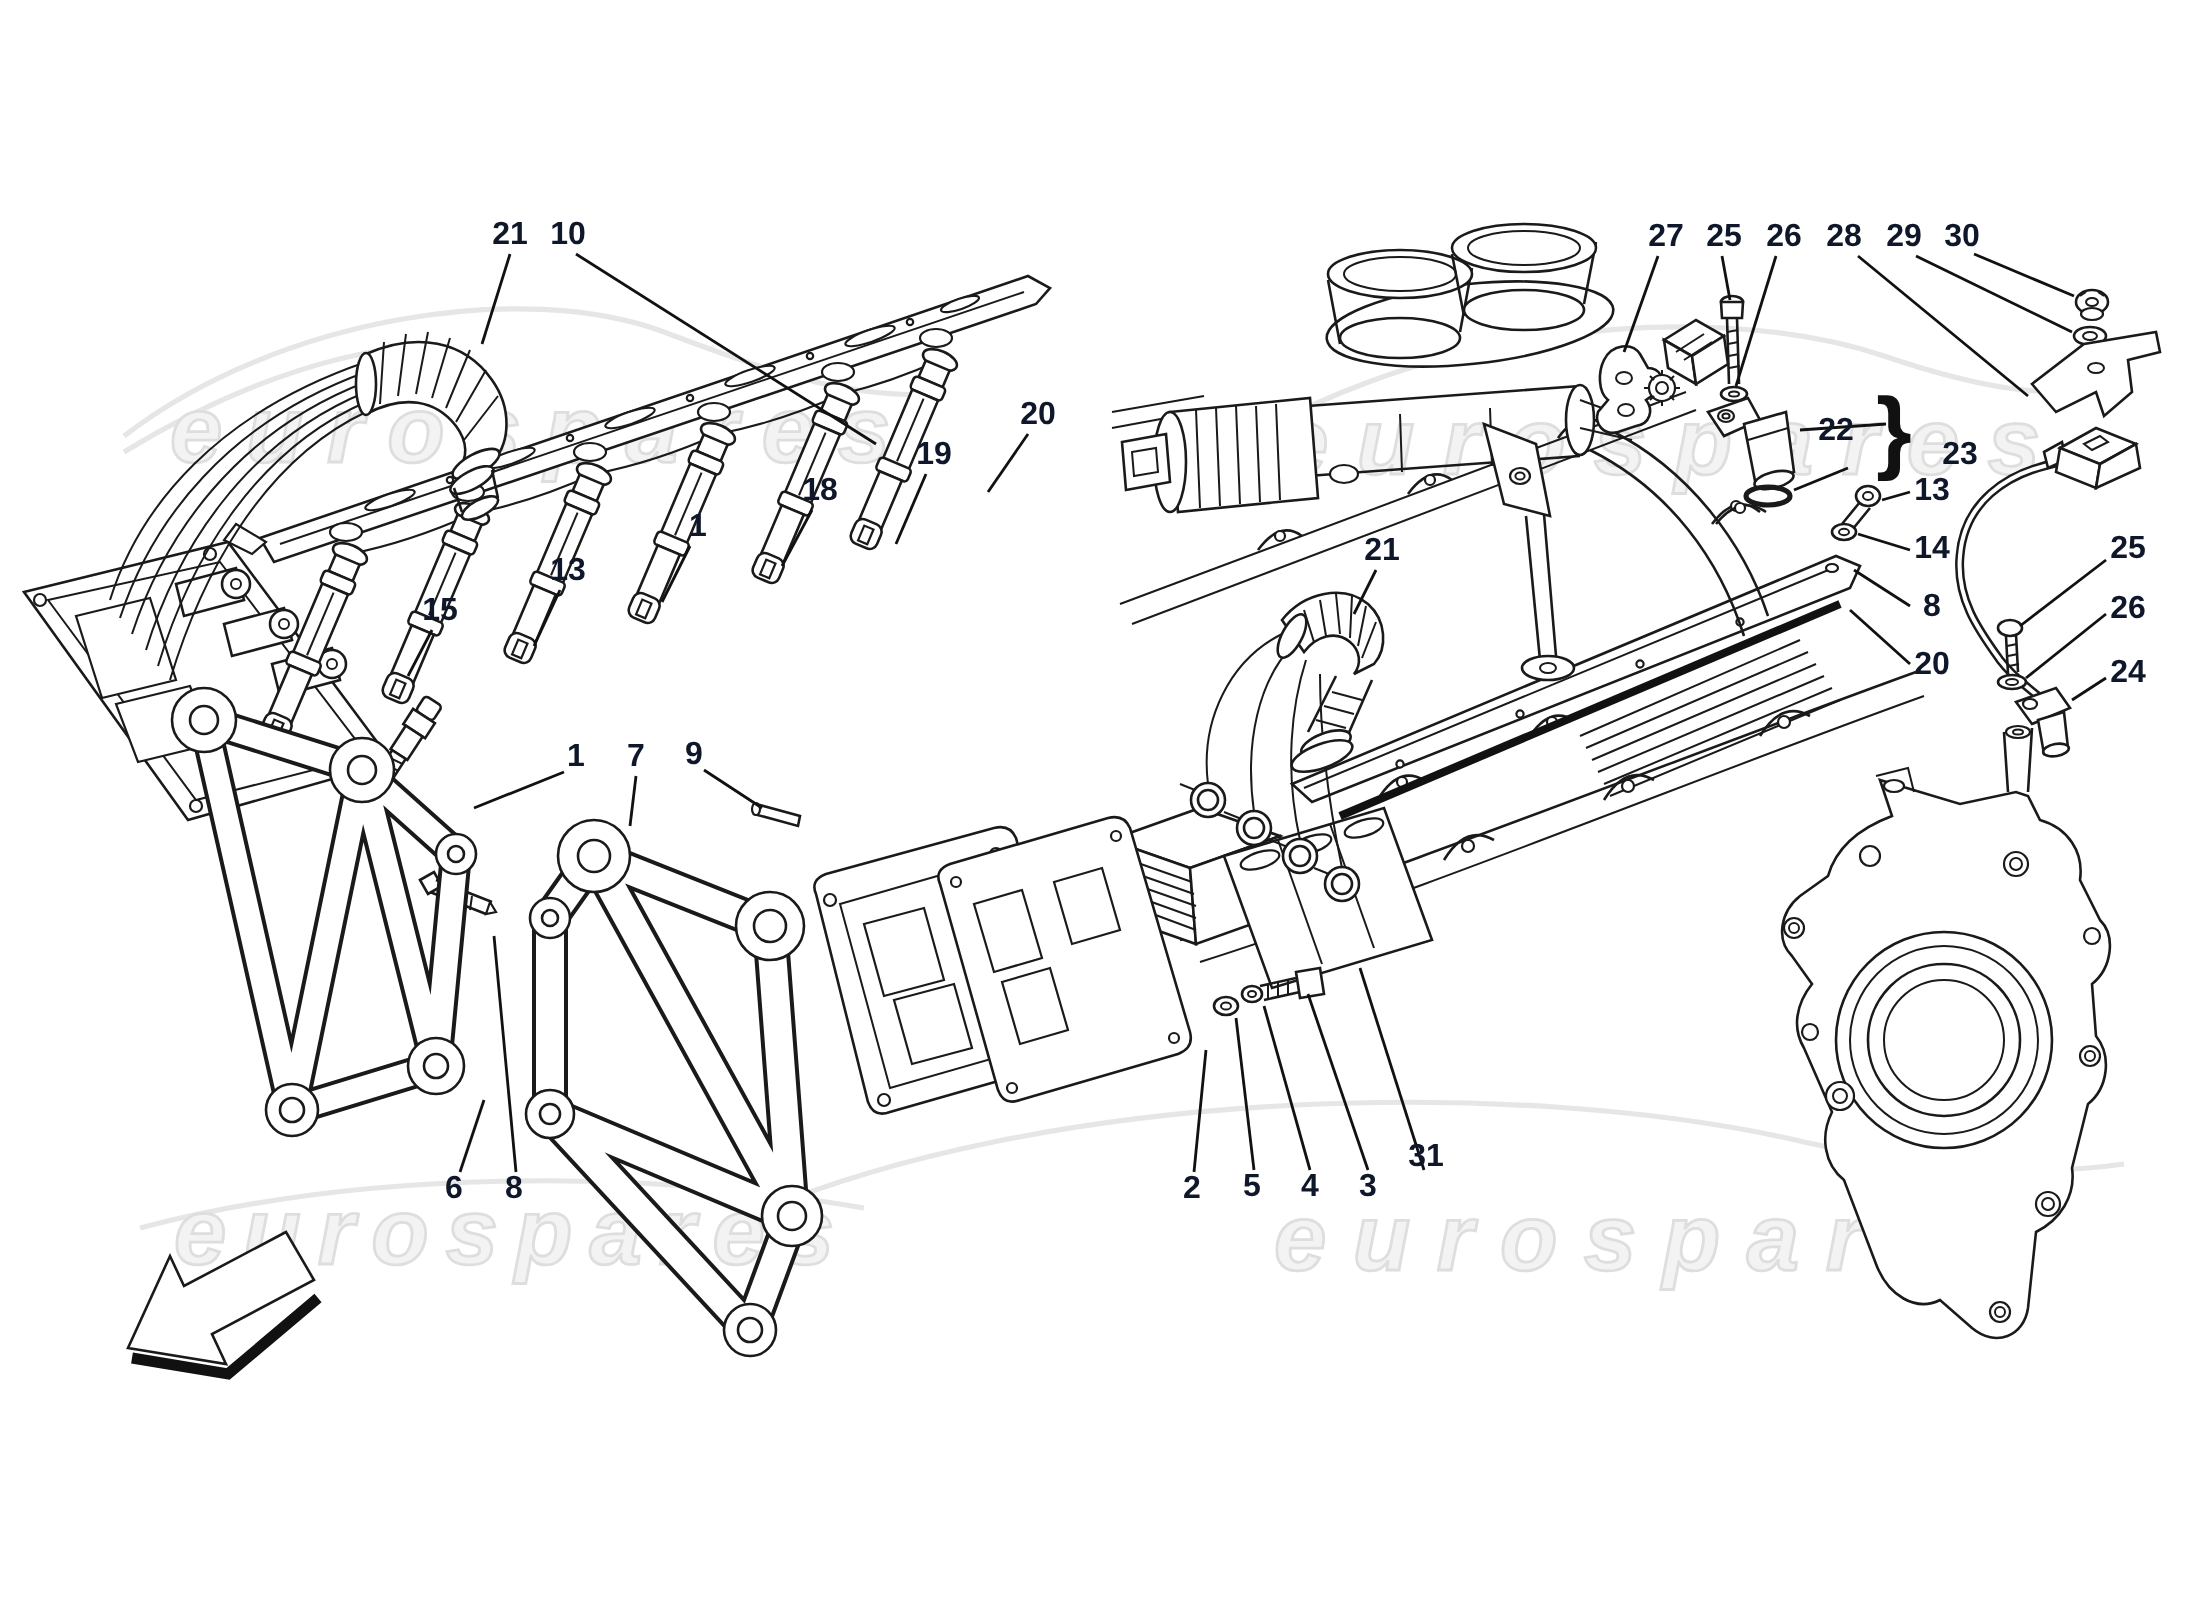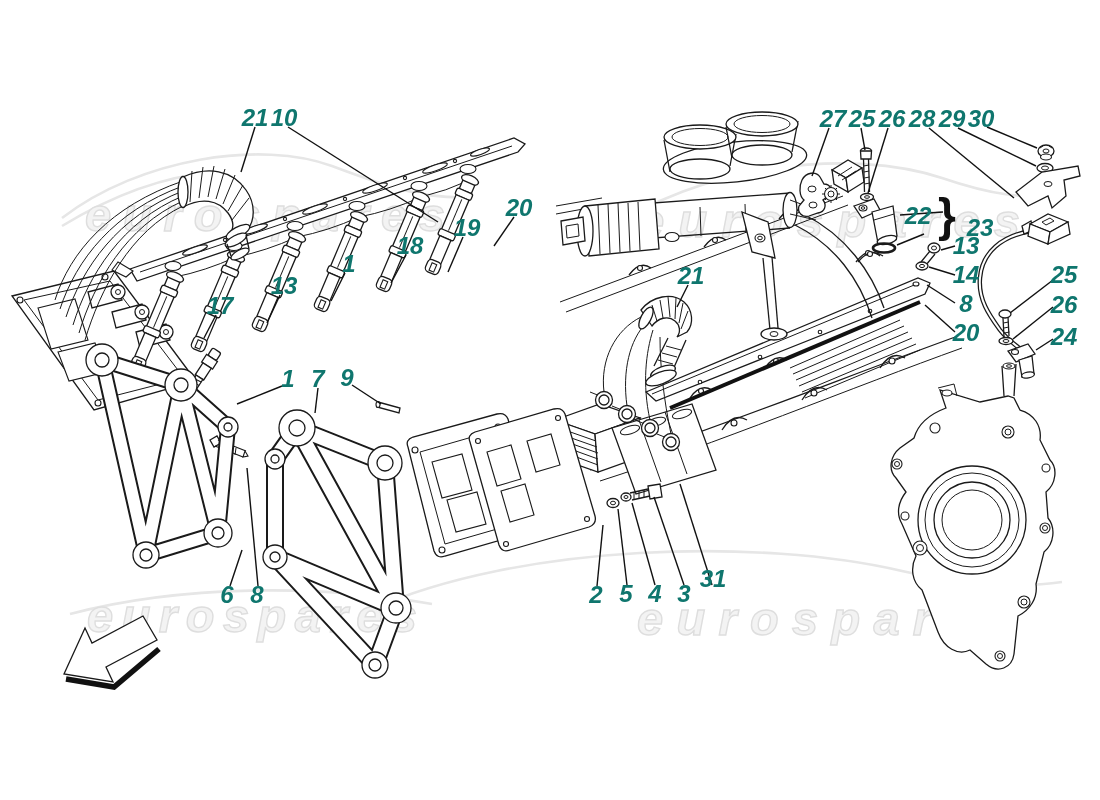--- a/index.html
+++ b/index.html
@@ -3,22 +3,22 @@
 <meta charset="utf-8">
 <style>
   html,body{margin:0;padding:0;background:#fff;}
   .stage{
     position:relative;width:1100px;height:800px;background:#ffffff;
     font-family:"Liberation Sans", sans-serif;overflow:hidden;
   }
   .stage svg{position:absolute;left:0;top:0;}
   .plabel{
     position:absolute;transform:translate(-50%,-50%);
-    font-weight:bold;font-size:24px;color:#0f766e;line-height:1;
-    letter-spacing:0px;white-space:nowrap;user-select:none;font-style:italic;
+    font-weight:bold;font-size:16px;color:#0f172a;line-height:1;
+    letter-spacing:0px;white-space:nowrap;user-select:none;
   }
   .ln{fill:none;stroke:#1a1a1a;stroke-width:1.3;}
   .lnthin{fill:none;stroke:#1a1a1a;stroke-width:1;}
   .wh{fill:#ffffff;stroke:#1a1a1a;stroke-width:1.3;}
   .wh2{fill:#ffffff;stroke:#1a1a1a;stroke-width:1.1;}
   .leader{stroke:#111;stroke-width:1.4;fill:none;}
   .thick{stroke:#111;stroke-width:4;fill:none;}
   .bar-o{stroke:#1a1a1a;stroke-width:16;stroke-linecap:round;fill:none;}
   .bar-i{stroke:#ffffff;stroke-width:12;stroke-linecap:round;fill:none;}
   .bar-o2{stroke:#1a1a1a;stroke-width:18;stroke-linecap:round;fill:none;}
@@ -514,21 +514,21 @@
   <text class="brace" x="938" y="231">}</text>
 </svg>
 
 <div class="plabel" style="left:255px;top:118px">21</div>
 <div class="plabel" style="left:284px;top:118px">10</div>
 <div class="plabel" style="left:519px;top:208px">20</div>
 <div class="plabel" style="left:467px;top:228px">19</div>
 <div class="plabel" style="left:410px;top:246px">18</div>
 <div class="plabel" style="left:349px;top:264px">1</div>
 <div class="plabel" style="left:284px;top:286px">13</div>
-<div class="plabel" style="left:220px;top:306px">17</div>
+<div class="plabel" style="left:220px;top:306px">15</div>
 <div class="plabel" style="left:288px;top:379px">1</div>
 <div class="plabel" style="left:318px;top:379px">7</div>
 <div class="plabel" style="left:347px;top:378px">9</div>
 <div class="plabel" style="left:227px;top:595px">6</div>
 <div class="plabel" style="left:257px;top:595px">8</div>
 <div class="plabel" style="left:596px;top:595px">2</div>
 <div class="plabel" style="left:626px;top:594px">5</div>
 <div class="plabel" style="left:655px;top:594px">4</div>
 <div class="plabel" style="left:684px;top:594px">3</div>
 <div class="plabel" style="left:713px;top:579px">31</div>

